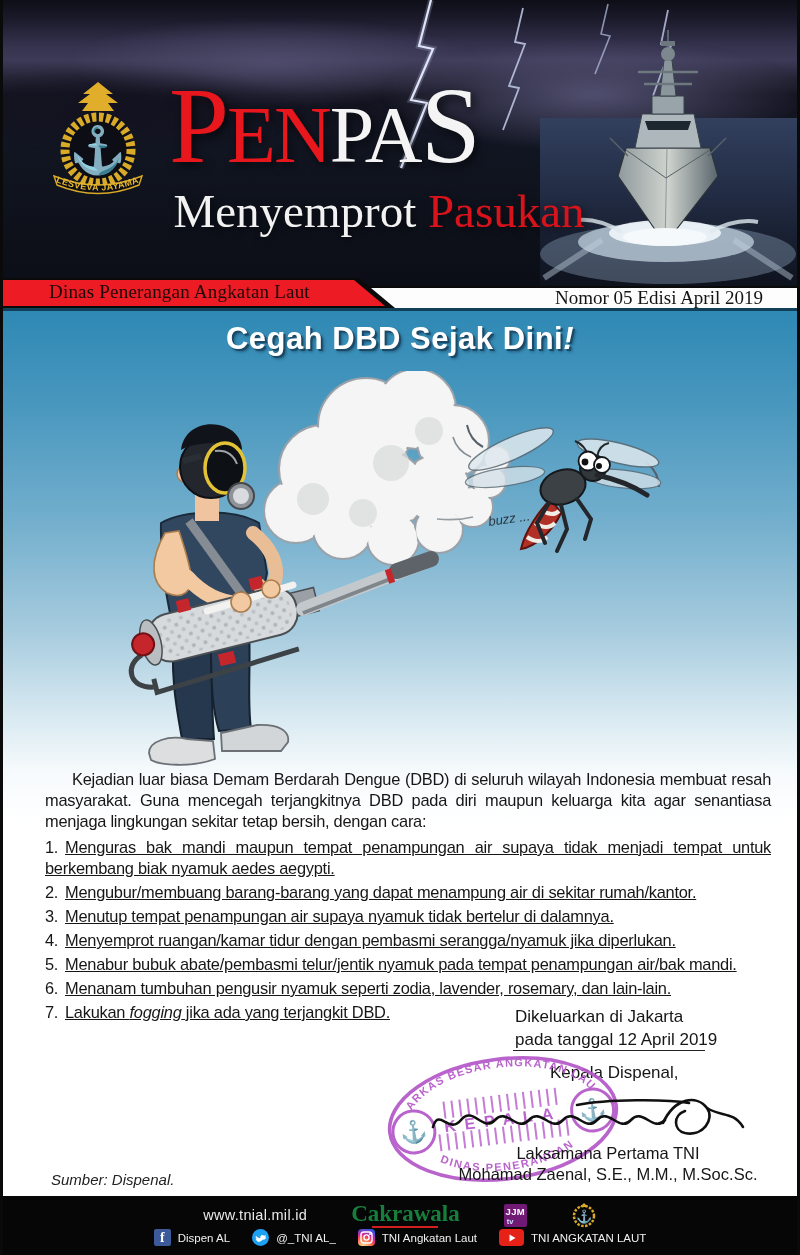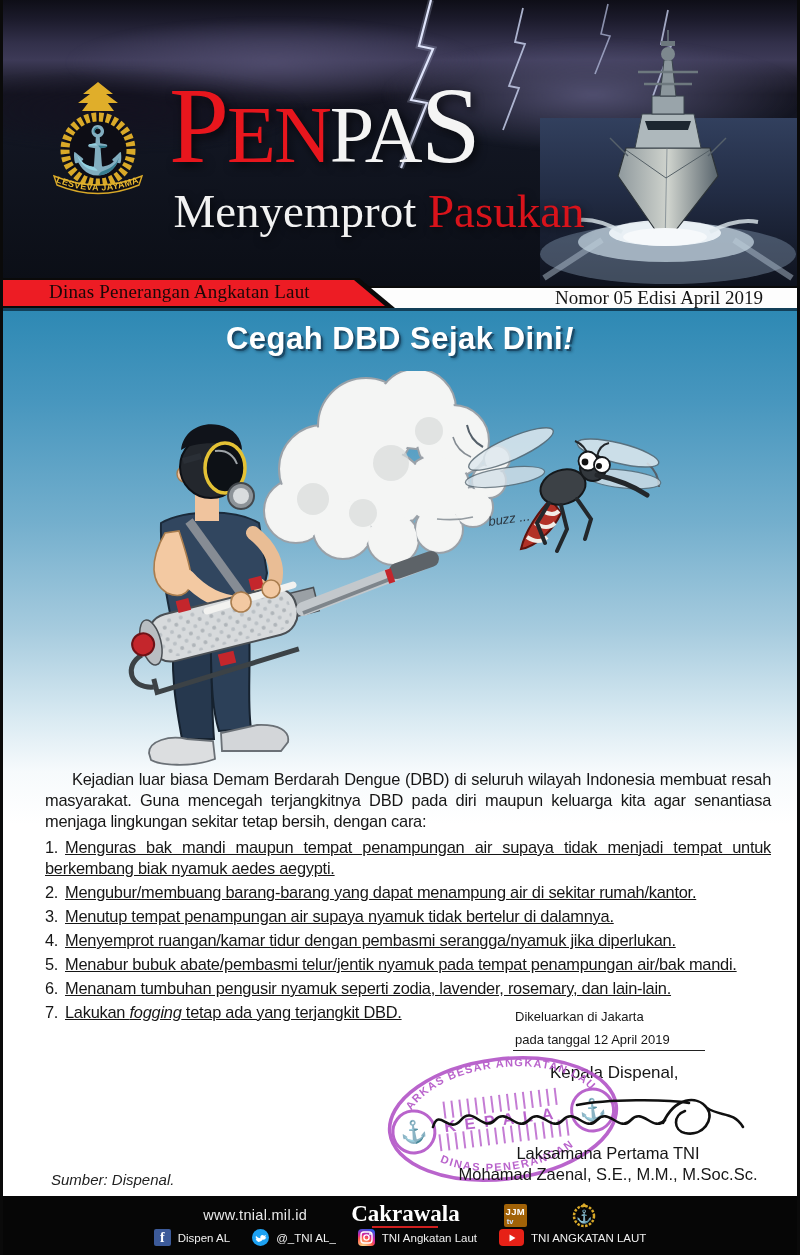--- a/index.html
+++ b/index.html
@@ -56,36 +56,36 @@
     text-shadow:2px 2px 0 #1b4a68,3px 3px 3px rgba(10,40,60,.45);}
   .headline .bang{font-style:italic;}
   .illu{position:absolute;left:88px;top:60px;width:572px;height:414px;}
   .textblock{position:absolute;left:42px;top:458px;width:726px;color:#161616;
     font-size:16.4px;line-height:21px;letter-spacing:-0.25px;text-align:justify;}
   .textblock p{margin:0;}
   .textblock .intro{text-indent:27px;margin-bottom:5px;}
   .textblock .li{margin:3px 0;text-decoration:underline;}
   .textblock .num{display:inline-block;min-width:20px;}
   .textblock .it{font-style:italic;}
-  .issued{position:absolute;left:512px;top:694px;font-size:13px;line-height:23px;color:#161616;}
+  .issued{position:absolute;left:512px;top:694px;font-size:17px;line-height:23px;color:#161616;}
   .issued-rule{position:absolute;left:510px;top:739px;width:192px;height:0;border-top:1.6px solid #222;}
   .kepala{position:absolute;left:547px;top:752px;font-size:17px;color:#161616;}
   .stampbox{position:absolute;left:380px;top:742px;width:240px;height:132px;transform:rotate(-7deg);opacity:.92;}
   .sig{position:absolute;left:424px;top:776px;width:322px;height:62px;}
   .nameblock{position:absolute;left:420px;top:832px;width:370px;text-align:center;
     font-size:16.5px;line-height:21px;color:#161616;}
   .source{position:absolute;left:48px;bottom:8px;font-size:15px;font-style:italic;color:#222;}
   
   .footer{position:absolute;left:0;top:1196px;width:794px;height:59px;background:#060606;}
   .frow1{position:absolute;left:0;top:6px;width:794px;display:flex;justify-content:center;align-items:center;gap:44px;}
   .website{color:#e9e9e9;font-size:14.5px;letter-spacing:.3px;}
   .cakrawala-wrap{display:flex;flex-direction:column;align-items:center;}
-  .cakrawala{color:#ffffff;font-family:"Liberation Serif",serif;font-size:23px;font-weight:bold;line-height:1;}
+  .cakrawala{color:#15803d;font-family:"Liberation Serif",serif;font-size:23px;font-weight:bold;line-height:1;}
   .cakrawala-bar{width:66px;height:2px;background:#d01f1f;margin-top:1px;}
-  .jjm{width:23px;height:23px;background:#a16207;border-radius:2px;position:relative;color:#fff;font-weight:bold;}
+  .jjm{width:23px;height:23px;background:#701a75;border-radius:2px;position:relative;color:#fff;font-weight:bold;}
   .jjm .jjm-main{position:absolute;left:0;top:2px;width:100%;text-align:center;font-size:9.5px;letter-spacing:.3px;}
   .jjm .jjm-sub{position:absolute;left:3px;bottom:1px;font-size:7.5px;color:#cfe2ff;}
   .navy-mini{width:26px;height:26px;}
   .frow2{position:absolute;left:0;top:33px;width:794px;display:flex;justify-content:center;align-items:center;gap:22px;}
   .socitem{display:flex;align-items:center;gap:7px;color:#f0f0f0;font-size:11.5px;}
   .icon-fb{width:17px;height:17px;background:#3c5a99;border-radius:2px;color:#fff;
     font-family:"Liberation Serif",serif;font-weight:bold;font-size:14px;text-align:center;line-height:17px;}
   .icon-tw{width:17px;height:17px;background:#1da1f2;border-radius:50%;display:flex;align-items:center;justify-content:center;}
   .icon-ig{width:17px;height:17px;border-radius:4px;display:flex;align-items:center;justify-content:center;
     background:radial-gradient(circle at 30% 110%,#fdf497 0%,#fd5949 45%,#d6249f 60%,#285AEB 90%);}
@@ -297,21 +297,21 @@
     </svg>
 
     <div class="textblock">
       <p class="intro">Kejadian luar biasa Demam Berdarah Dengue (DBD) di seluruh wilayah Indonesia membuat resah masyarakat. Guna mencegah terjangkitnya DBD pada diri maupun keluarga kita agar senantiasa menjaga lingkungan sekitar tetap bersih, dengan cara:</p>
       <p class="li"><span class="num">1.</span><span>Menguras bak mandi maupun tempat penampungan air supaya tidak menjadi tempat untuk berkembang biak nyamuk aedes aegypti.</span></p>
       <p class="li"><span class="num">2.</span><span>Mengubur/membuang barang-barang yang dapat menampung air di sekitar rumah/kantor.</span></p>
       <p class="li"><span class="num">3.</span><span>Menutup tempat penampungan air supaya nyamuk tidak bertelur di dalamnya.</span></p>
       <p class="li"><span class="num">4.</span><span>Menyemprot ruangan/kamar tidur dengan pembasmi serangga/nyamuk jika diperlukan.</span></p>
       <p class="li"><span class="num">5.</span><span>Menabur bubuk abate/pembasmi telur/jentik nyamuk pada tempat penampungan air/bak mandi.</span></p>
       <p class="li"><span class="num">6.</span><span>Menanam tumbuhan pengusir nyamuk seperti zodia, lavender, rosemary, dan lain-lain.</span></p>
-      <p class="li"><span class="num">7.</span><span>Lakukan </span><span class="it">fogging</span><span> tetap ada yang terjangkit DBD.</span></p>
+      <p class="li"><span class="num">7.</span><span>Lakukan </span><span class="it">fogging</span><span> jika ada yang terjangkit DBD.</span></p>
     </div>
 
     <div class="issued">
       <div>Dikeluarkan di Jakarta</div>
       <div>pada tanggal 12  April 2019</div>
     </div>
     <div class="issued-rule"></div>
     <div class="kepala">Kepala Dispenal,</div>
 
     <div class="stampbox">

